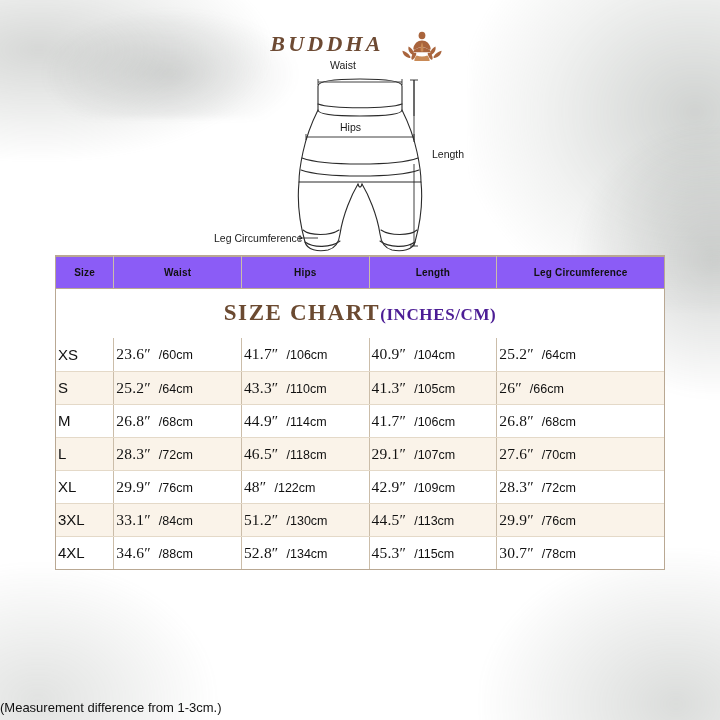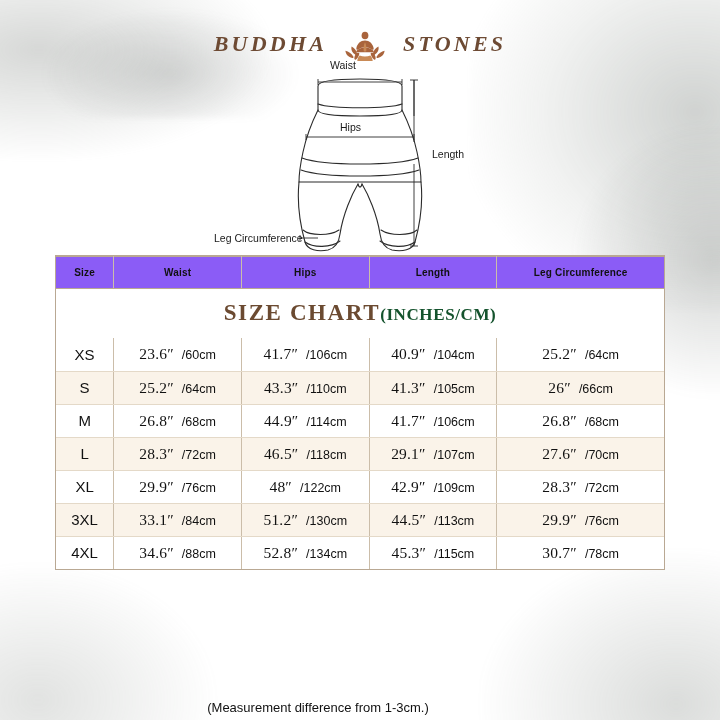--- a/index.html
+++ b/index.html
@@ -139,60 +139,58 @@
     font-size: 23px;
     letter-spacing: 1.6px;
     color: #6b4a31;
     font-weight: 700;
     text-align: center;
   }
   .title-sub {
     font-family: "Liberation Serif", serif;
     font-size: 17px;
     letter-spacing: 0.6px;
-    color: #14532d;
+    color: #4c1d95;
     font-weight: 700;
     text-align: center;
   }
   thead.head th {
     background: #8b5cf6;
     border-top: 1px solid #b9a893;
     border-bottom: 1px solid #b9a893;
     border-right: 1px solid #cbbda9;
     font-size: 10px;
     font-weight: 700;
     color: #111;
     padding: 10px 2px;
     text-align: center;
     letter-spacing: 0.2px;
   }
   thead.head th:last-child { border-right: none; }
   tbody td {
     border-right: 1px solid #cbbda9;
     border-bottom: 1px solid #e4d9c8;
-    text-align: center;
     padding: 6px 2px;
     font-size: 14.5px;
     color: #111;
     height: 33px;
   }
   tbody td:last-child { border-right: none; }
   tbody tr:nth-child(even) td { background: #faf3e9; }
   tbody tr:nth-child(odd)  td { background: #ffffff; }
   tbody tr:last-child td { border-bottom: none; }
   .sz { font-size: 15px; }
   .val { font-family: "Liberation Serif", serif; font-size: 15.5px; letter-spacing: 0.2px; }
   .unit { font-size: 12.5px; margin-left: 8px; }
 
   .footnote {
     position: absolute;
     left: 0;
     top: 700px;
     width: 636px;
-    text-align: center;
     font-size: 13px;
     color: #111;
     font-family: "Liberation Sans", sans-serif;
   }
 </style>
 </head>
 <body>
 
 <div class="bg-wash">
   <div class="wash-tl"></div>
@@ -217,21 +215,20 @@
           <path d="M14.6 24.6c-.9 3.2.8 6.6 4 8.3 1 .5 1.9-.3 1.6-1.3-1-3.2-2.9-5.7-5.6-7z"></path>
           <path d="M41.4 24.6c-2.7 1.3-4.6 3.8-5.6 7-.3 1 .6 1.8 1.6 1.3 3.2-1.7 4.9-5.1 4-8.3z"></path>
           <path d="M8.4 28.8c.3 3.6 3.1 6.5 6.8 7.2 1.1.2 1.7-.8 1.1-1.6-2-2.9-4.7-4.8-7.9-5.6z"></path>
           <path d="M47.6 28.8c-3.2.8-5.9 2.7-7.9 5.6-.6.8 0 1.8 1.1 1.6 3.7-.7 6.5-3.6 6.8-7.2z"></path>
           <path d="M19.5 31.3c-1.6 1.6-2.3 3.6-2.1 5.5.1.9 1 1.2 1.6.7 1.9-1.6 3-3.6 3.3-5.7.1-.9-1.1-1.5-2.8-.5z"></path>
           <path d="M36.5 31.3c-1.7-1-2.9-.4-2.8.5.3 2.1 1.4 4.1 3.3 5.7.6.5 1.5.2 1.6-.7.2-1.9-.5-3.9-2.1-5.5z"></path>
           <path d="M22.6 33.6c-1.4 1.6-2.2 3.5-2.3 5.4h15.4c-.1-1.9-.9-3.8-2.3-5.4-1.6.6-3.4.9-5.4.9s-3.8-.3-5.4-.9z" fill="#c98a56"></path>
         </g>
       </svg>
     </span>
-    <span class="brand-word">STONES</span>
   </div>
 
   <div class="diagram">
     <svg width="720" height="200" viewBox="0 0 720 200" aria-hidden="true">
       <g fill="none" stroke="#2b2b2b" stroke-width="1.1" stroke-linejoin="round" stroke-linecap="round">
 
         <path d="M318 34 C318 29, 332 27, 360 27 C388 27, 402 29, 402 34 L402 58 C402 62, 386 64, 360 64 C334 64, 318 62, 318 58 Z"></path>
         <path d="M318 52 C332 57, 388 57, 402 52"></path>
 
         <path d="M318 58 C312 70, 306 86, 303 100 C300 114, 299 124, 299 130

